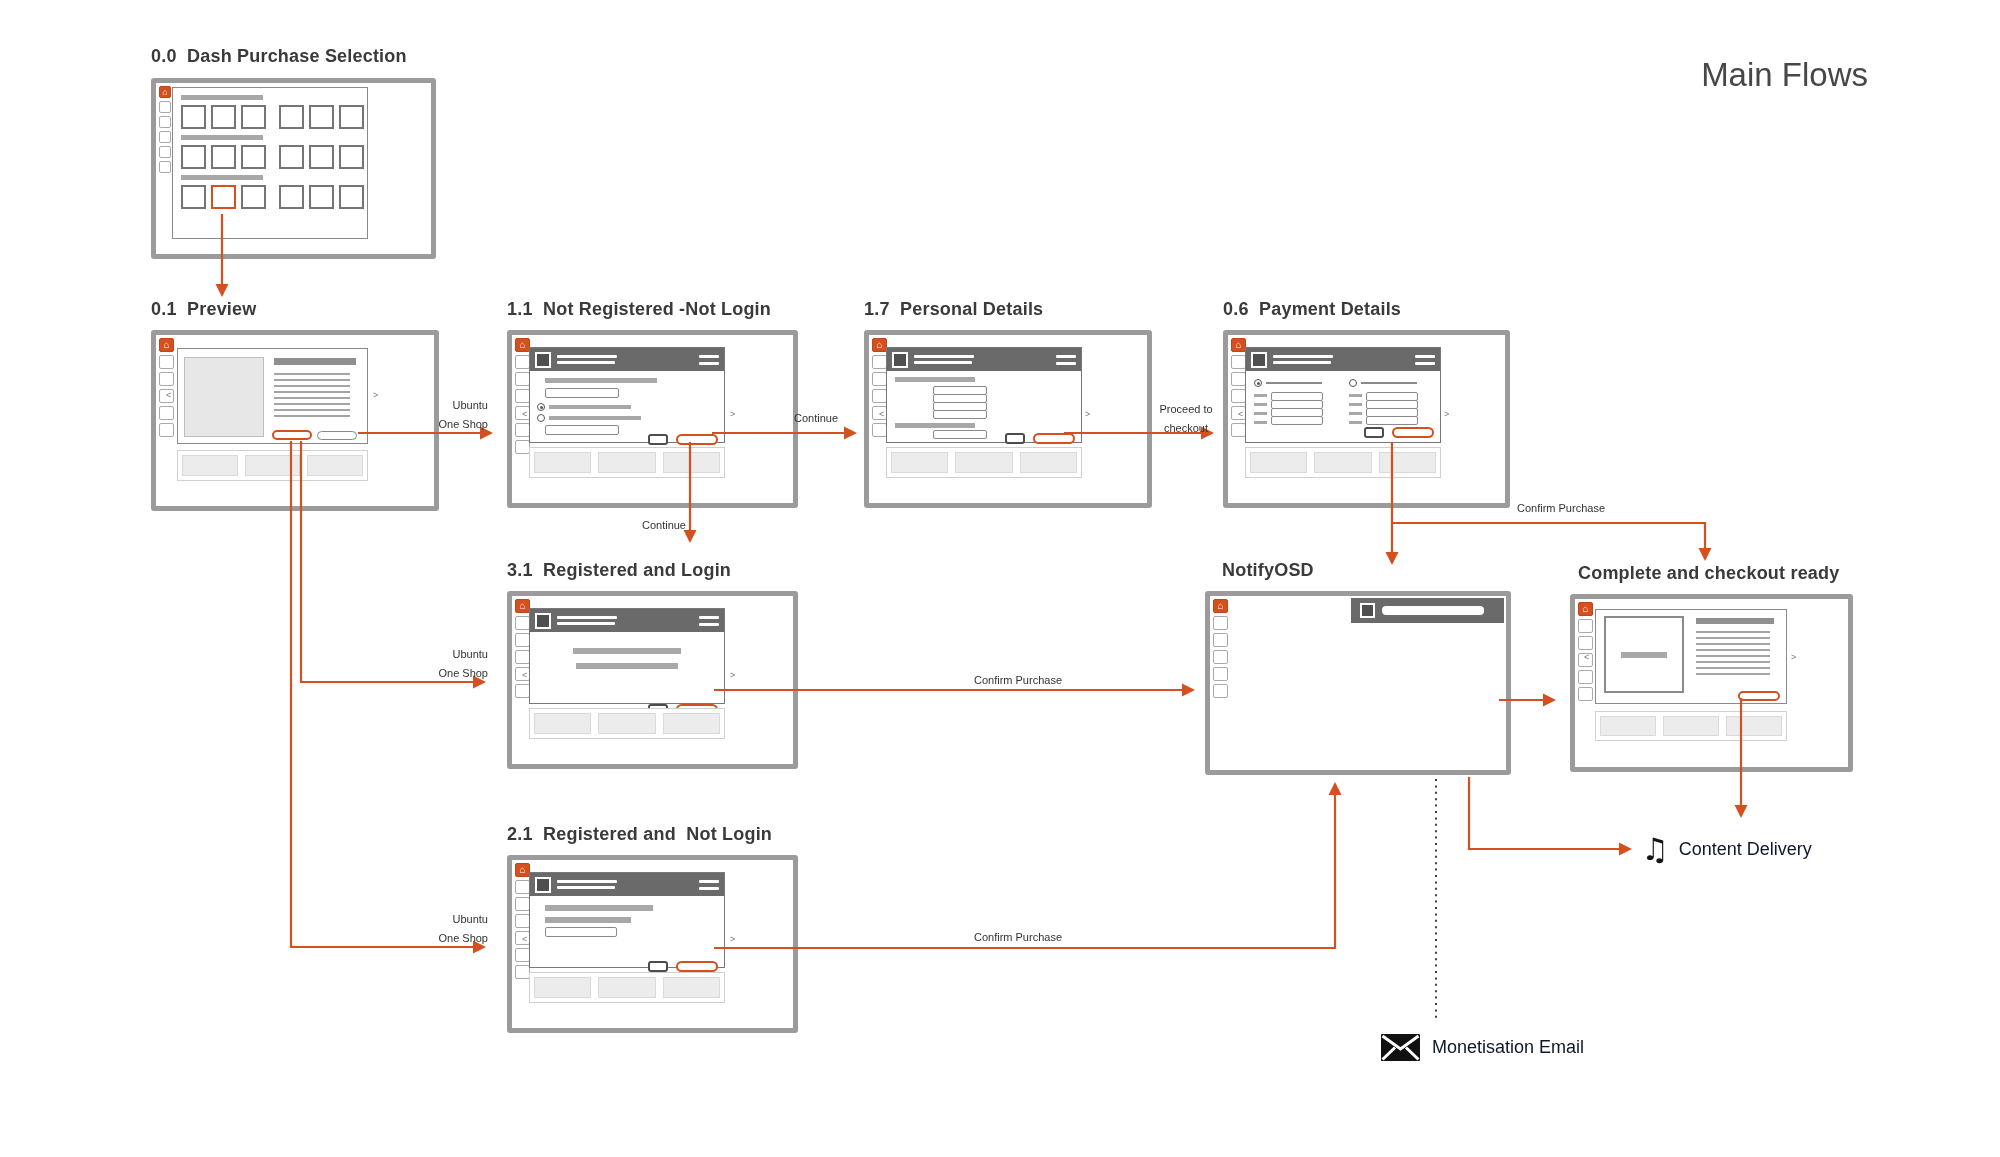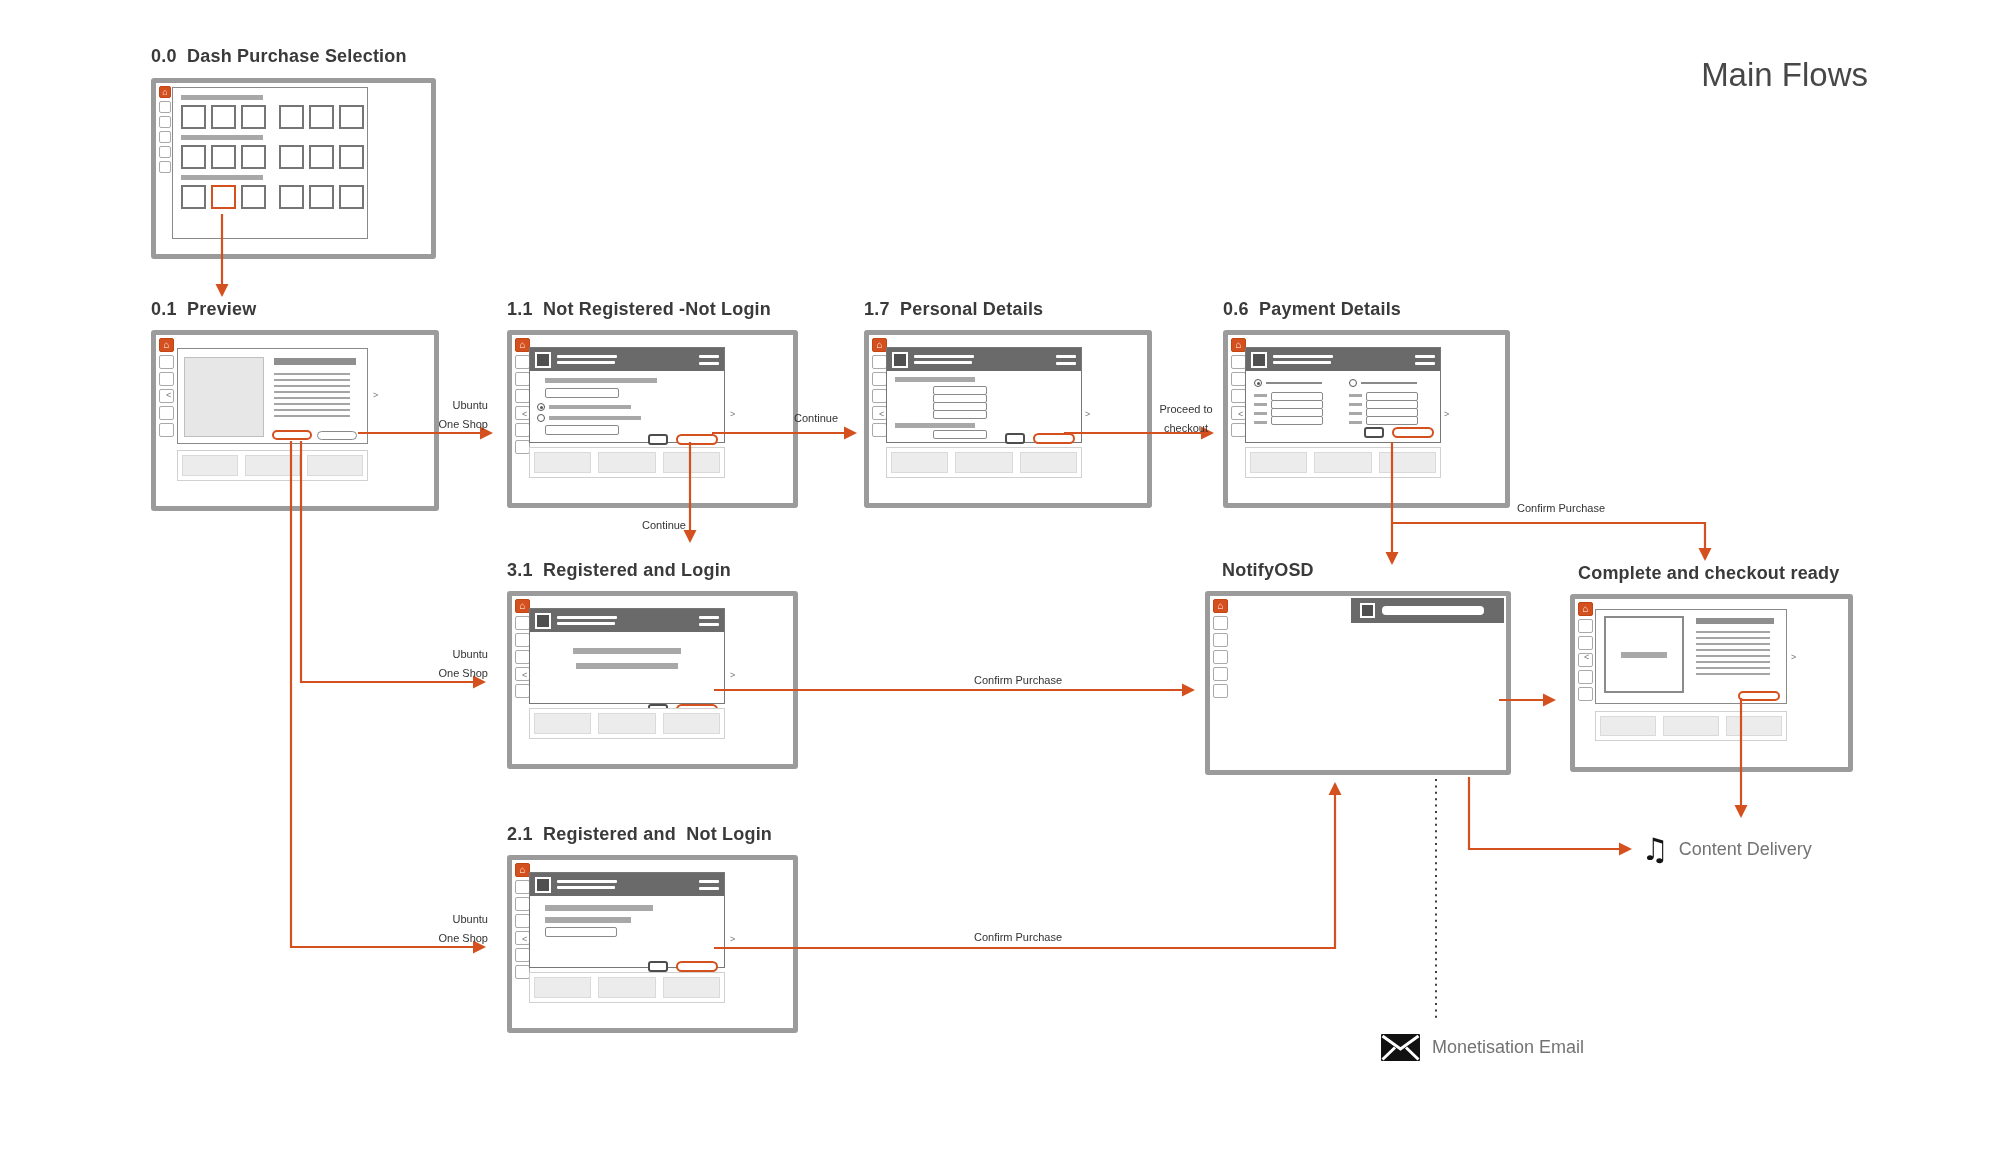--- a/index.html
+++ b/index.html
@@ -44,21 +44,21 @@
   .tiles{display:flex;gap:5px;margin-top:5px}
   .tile{width:25px;height:24px;border:2px solid #757575;box-sizing:border-box;background:#fff}
   .tile.hl{border-color:#D4501E}
   .tile.g{margin-left:8px}
 
   svg.flows{position:absolute;left:0;top:0;pointer-events:none}
   .edge-label{position:absolute;font-size:11px;line-height:19px;color:#333;white-space:pre-line}
   .ta-r{text-align:right}.ta-c{text-align:center}
 
   .endpoint{position:absolute;display:flex;align-items:center}
-  .endpoint .lbl{font-size:18px;color:#737373}
+  .endpoint .lbl{font-size:18px;color:#0f172a}
   .title-block{position:absolute;right:132px;top:56px;text-align:right}
   .title-main{font-size:37px;font-weight:700;color:#3a3a3a;line-height:1.12}
   .title-sub{font-size:33px;font-weight:400;color:#474747;line-height:1.15}
 </style>
 </head>
 <body>
 
 <div class="canvas">
 
   <div class="title-block">

